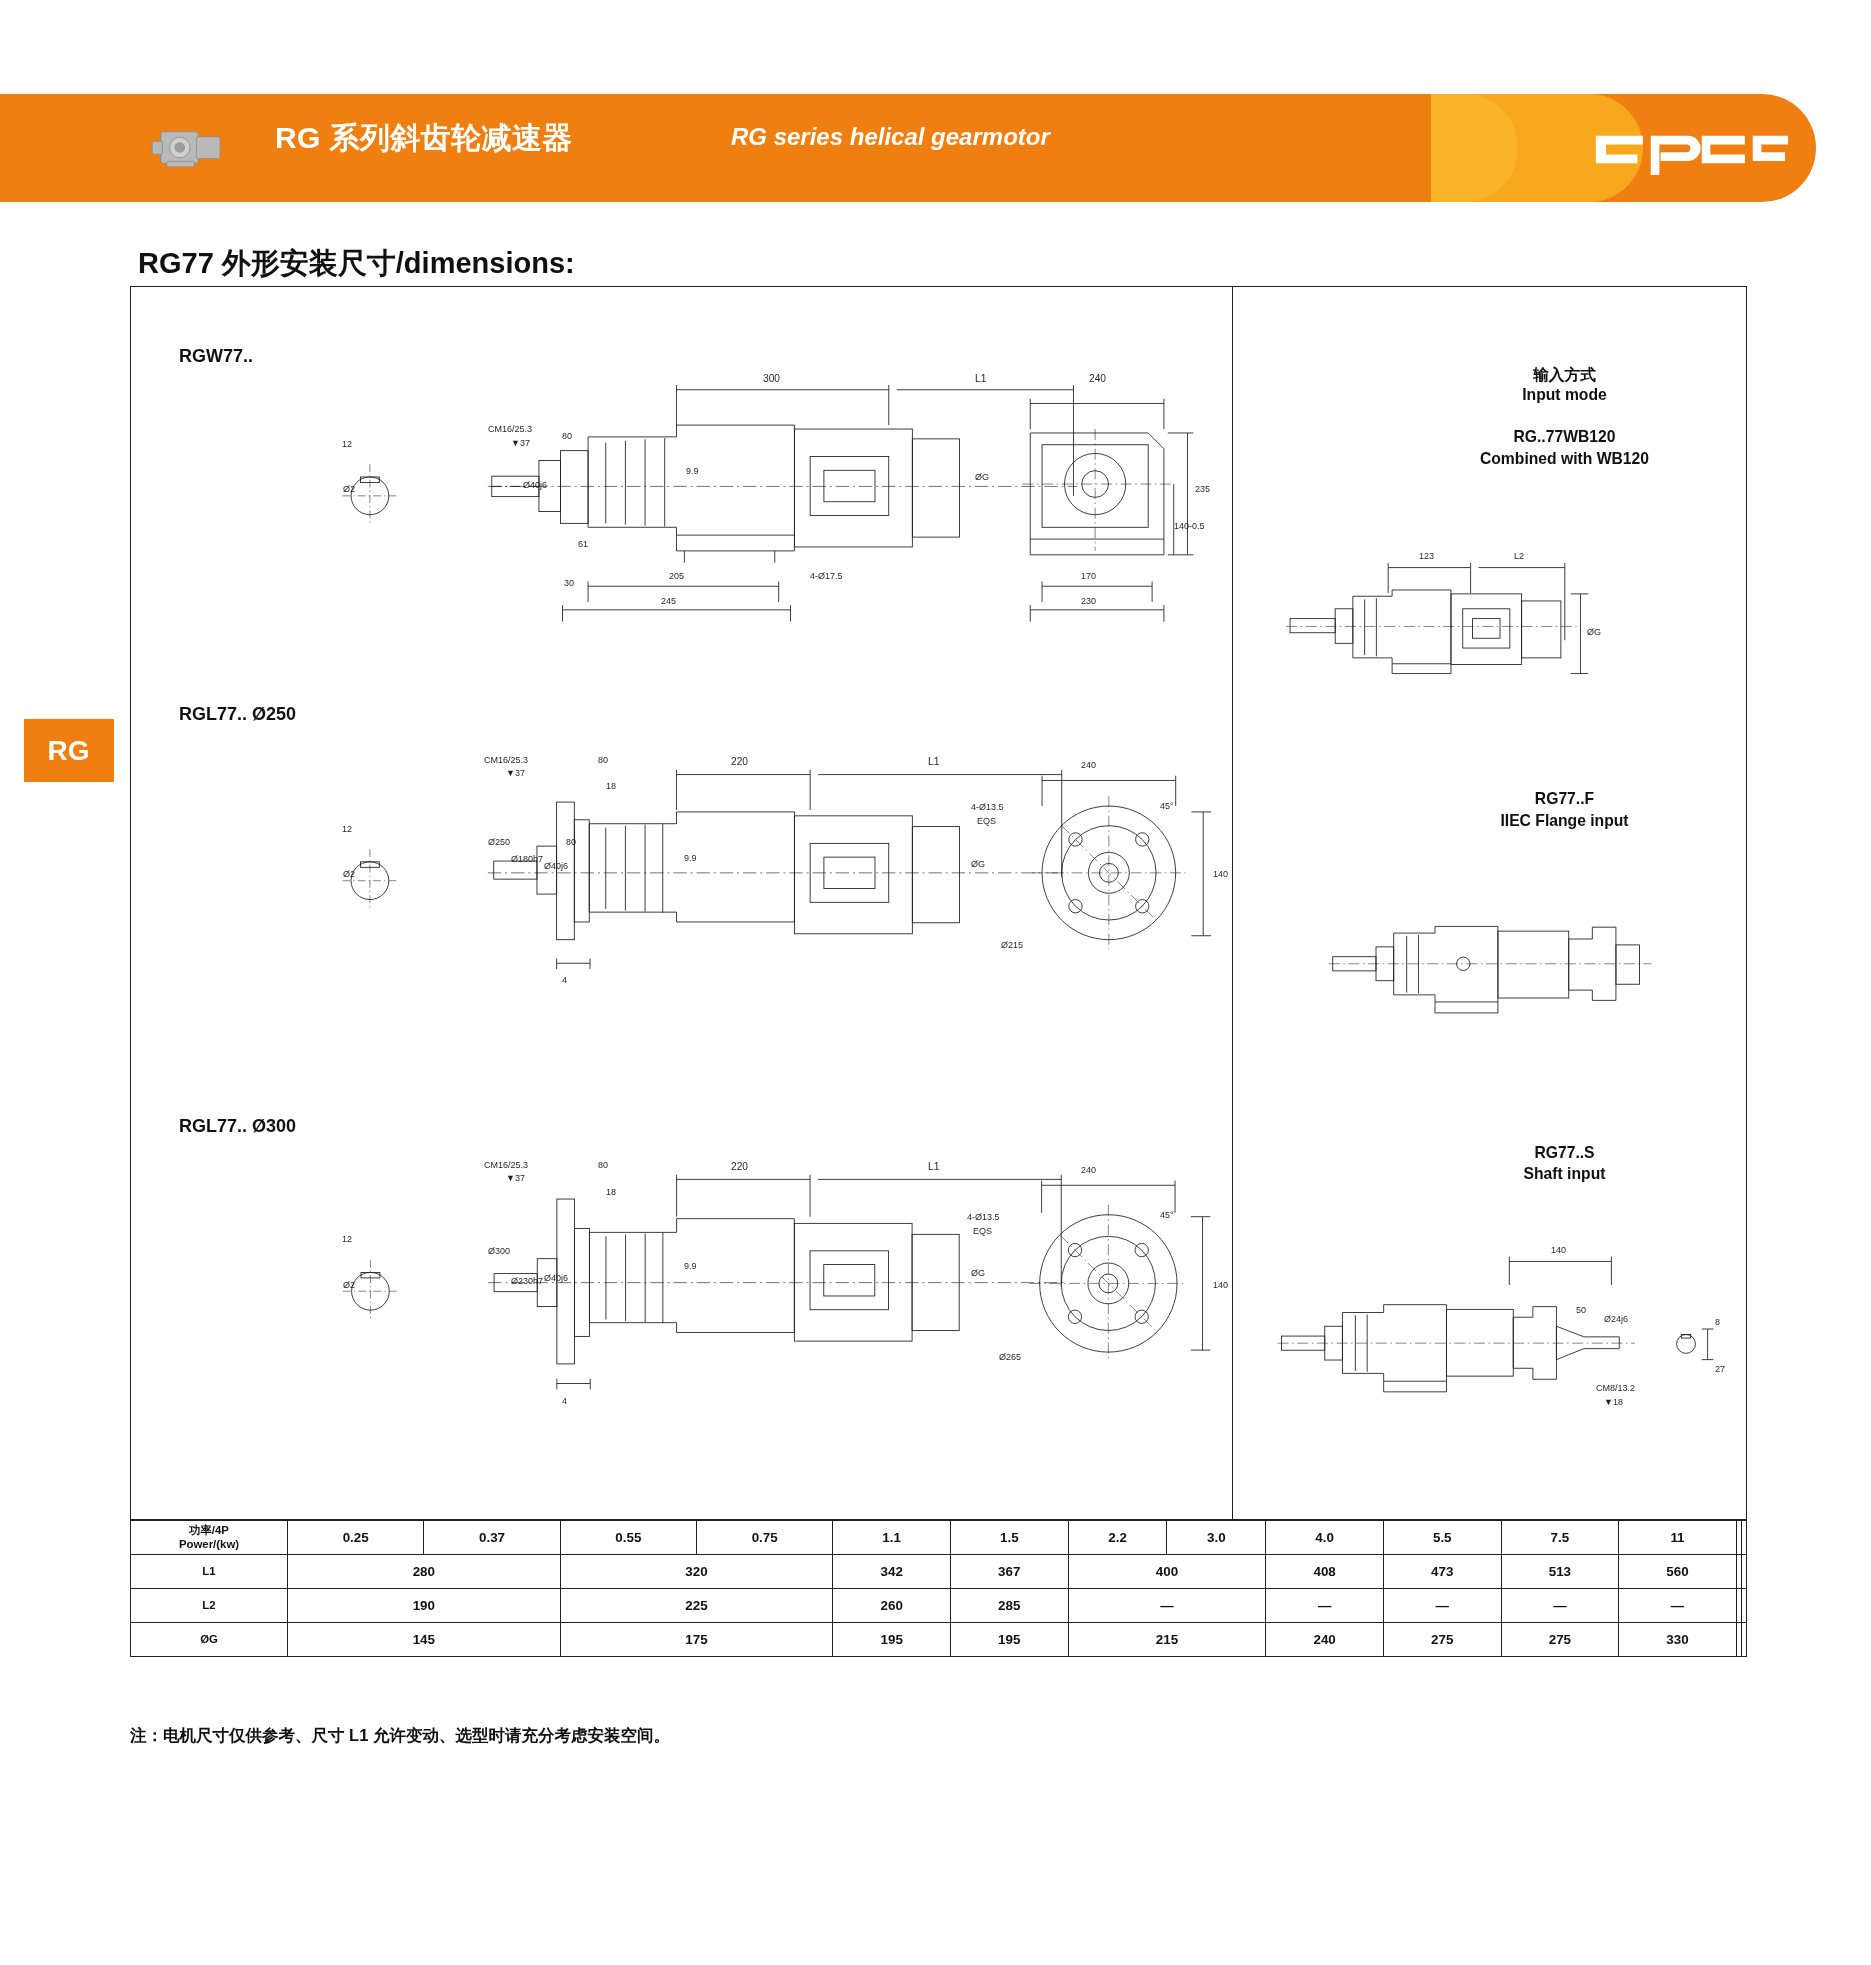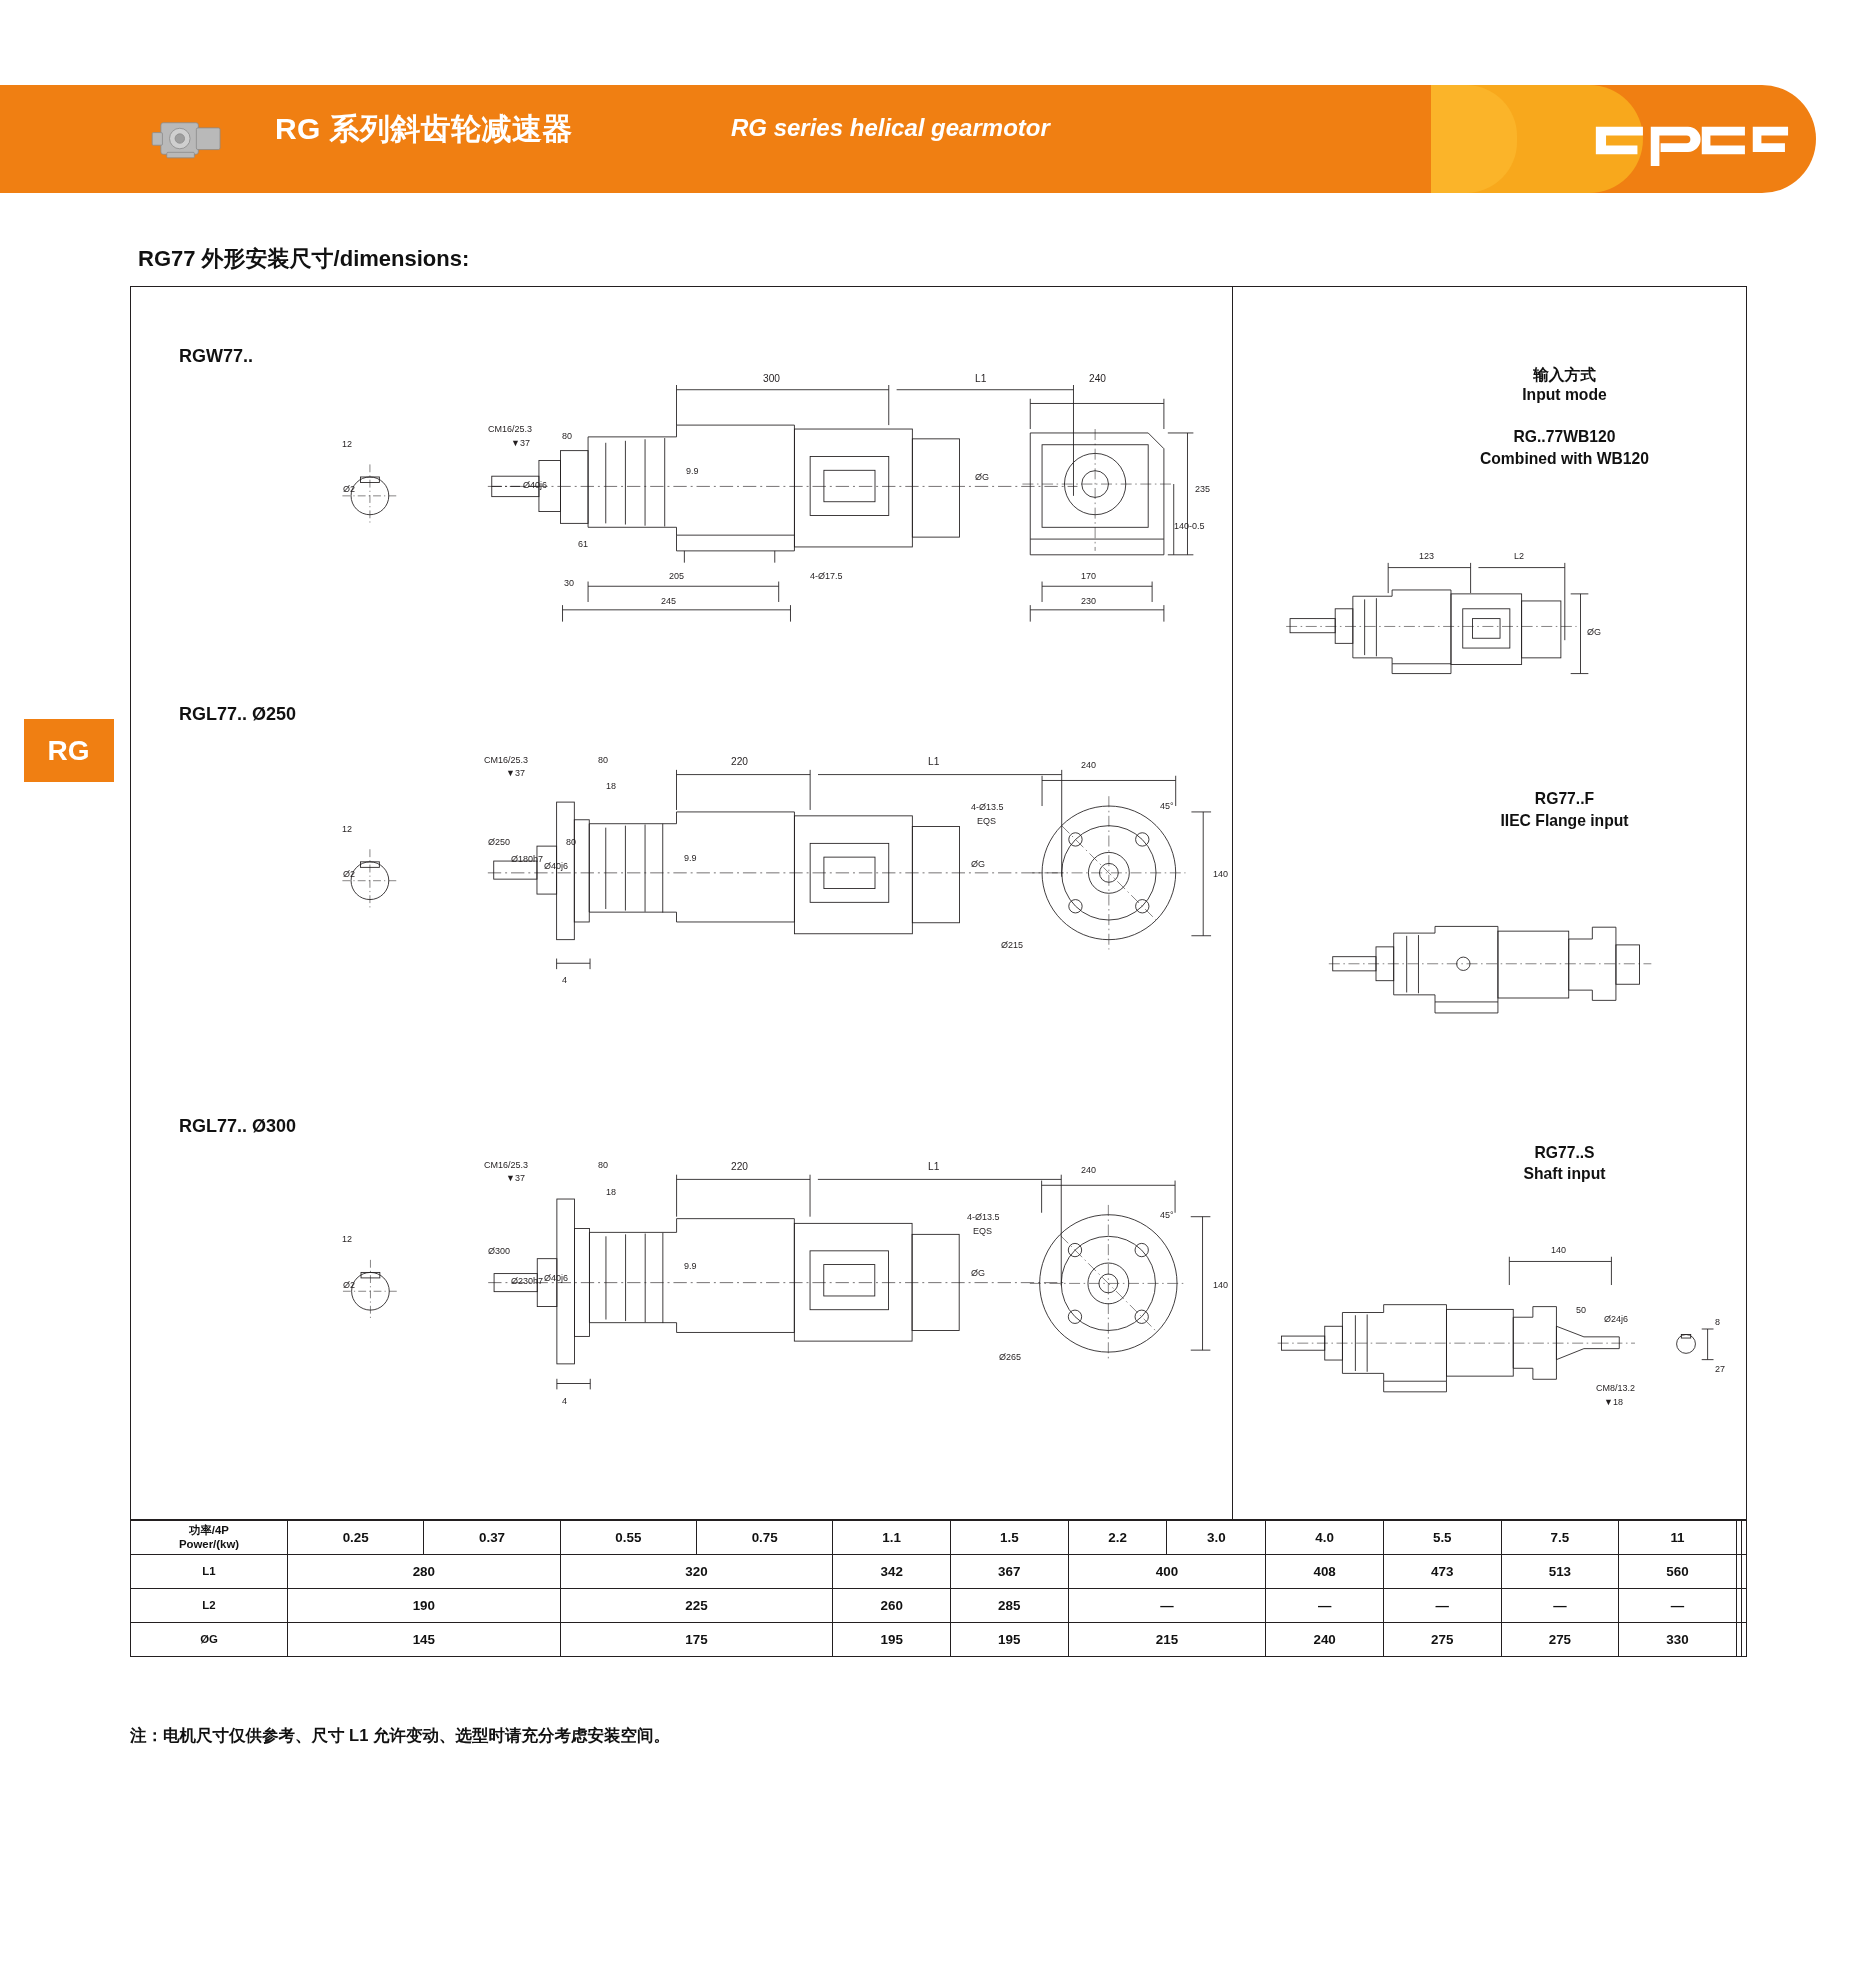--- a/index.html
+++ b/index.html
@@ -15,21 +15,21 @@
   .page {
     position: relative;
     width: 1872px;
     height: 2647px;
     background: #fff;
   }
 
   
   .header {
     position: absolute;
-    left: 0; top: 85px;
+    left: 0; top: 94px;
     width: 1604px; height: 108px;
   }
   .header-bar-main {
     position: absolute;
     left: 0; top: 0;
     width: 1431px; height: 108px;
     background: #f07f12;
   }
   .header-bar-yellow1 {
     position: absolute;
@@ -95,21 +95,21 @@
     font-weight: bold;
     display: flex;
     align-items: center;
     justify-content: center;
   }
 
   
   .section-title {
     position: absolute;
     left: 138px; top: 244px;
-    font-size: 22px;
+    font-size: 29px;
     font-weight: bold;
     color: #111;
     white-space: nowrap;
   }
 
   
   .main-frame {
     position: absolute;
     left: 130px; top: 286px;
     width: 1617px; height: 1234px;

